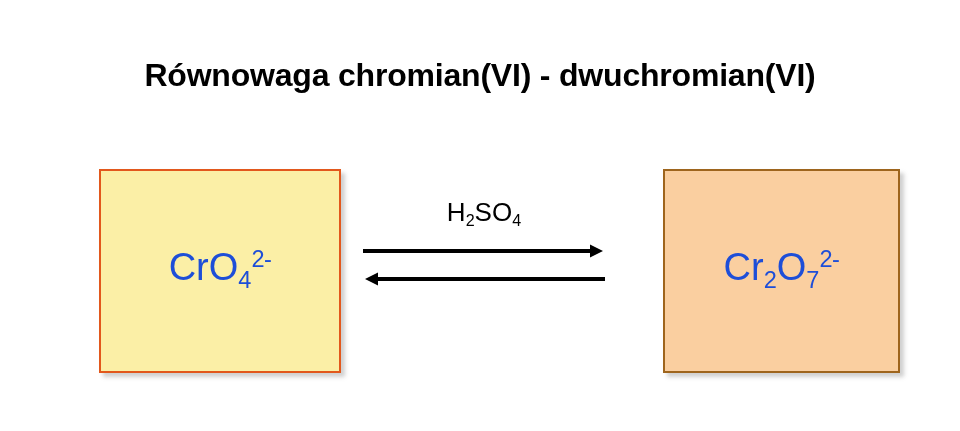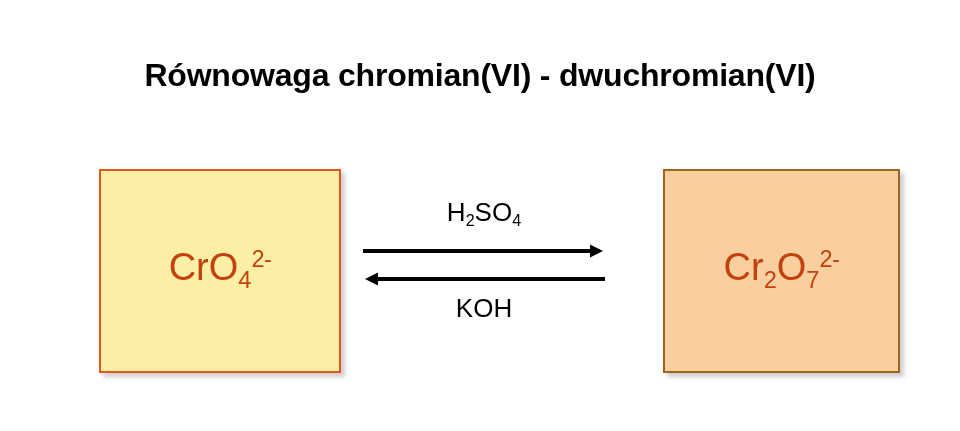--- a/index.html
+++ b/index.html
@@ -64,21 +64,21 @@
     width: 237px;
     height: 204px;
     background: #FACFA0;
     border: 2px solid #9E651D;
     box-shadow: 4px 4px 4px rgba(120,120,120,0.35);
     margin-left: 39px;
   }
 
   .formula {
     font-size: 38px;
-    color: #c2410c;
+    color: #1d4ed8;
     white-space: nowrap;
     line-height: 1;
     position: relative;
     top: -4px;
   }
   .formula sub {
     font-size: 0.62em;
     vertical-align: baseline;
     position: relative;
     top: 0.32em;
@@ -151,20 +151,19 @@
         <line x1="1" y1="8" x2="228" y2="8" stroke="#000000" stroke-width="4"></line>
         <polygon points="228,1.5 241,8 228,14.5" fill="#000000"></polygon>
       </g>
 
       <g>
         <line x1="16" y1="36" x2="243" y2="36" stroke="#000000" stroke-width="4"></line>
         <polygon points="16,29.5 3,36 16,42.5" fill="#000000"></polygon>
       </g>
     </svg>
 
-    <div class="reagent" id="reagent-reverse">KOH</div>
   </div>
 
   <div class="species-box" id="box-dichromate">
     <span class="formula"><span>Cr</span><sub>2</sub><span>O</span><sub>7</sub><sup>2-</sup></span>
   </div>
 
 </div>
 
 </body></html>

